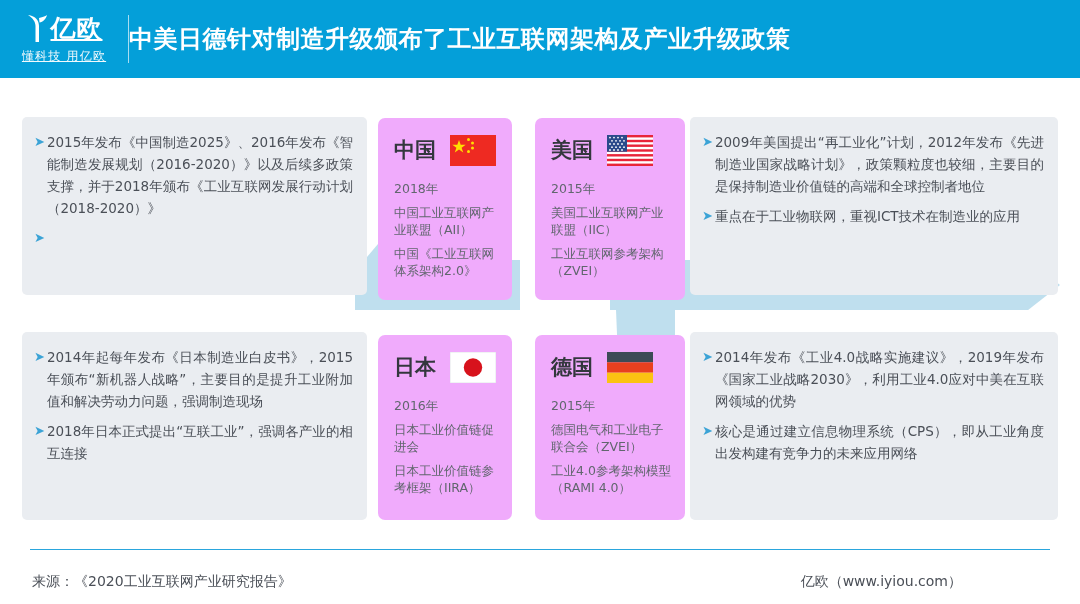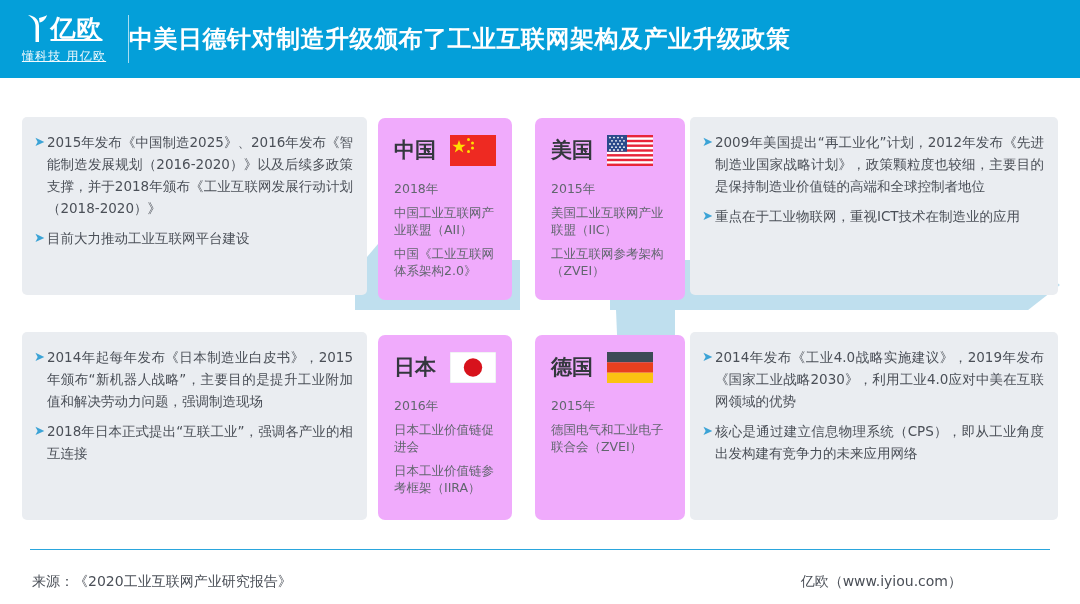--- a/index.html
+++ b/index.html
@@ -153,21 +153,20 @@
     <rect x="0" y="240" width="345" height="60" fill="#ffffff"></rect>
   </svg>
 
   <div class="panel tl">
     <div class="bullet-row">
       <span class="bullet-mark">➤</span>
       <span class="bullet-text">2015年发布《中国制造2025》、2016年发布《智能制造发展规划（2016-2020）》以及后续多政策支撑，并于2018年颁布《工业互联网发展行动计划（2018-2020）》</span>
     </div>
     <div class="bullet-row">
       <span class="bullet-mark">➤</span>
-      <span class="bullet-text">目前大力推动工业互联网平台建设</span>
     </div>
   </div>
 
   <div class="panel tr">
     <div class="bullet-row">
       <span class="bullet-mark">➤</span>
       <span class="bullet-text">2009年美国提出“再工业化”计划，2012年发布《先进制造业国家战略计划》，政策颗粒度也较细，主要目的是保持制造业价值链的高端和全球控制者地位</span>
     </div>
     <div class="bullet-row">
       <span class="bullet-mark">➤</span>
@@ -282,20 +281,21 @@
       <span class="card-name">德国</span>
       <svg class="flag" viewBox="0 0 46 31">
         <rect y="0" width="46" height="10.33" fill="#3d4b56"></rect>
         <rect y="10.33" width="46" height="10.33" fill="#e8401f"></rect>
         <rect y="20.66" width="46" height="10.34" fill="#fbc312"></rect>
       </svg>
     </div>
     <div class="card-body">
       <div class="card-line">2015年</div>
       <div class="card-line">德国电气和工业电子联合会（ZVEI）</div>
+      <div class="card-line">工业4.0参考架构模型（RAMI 4.0）</div>
     </div>
   </div>
 
 </div>
 
 <div class="foot-rule"></div>
 <div class="footer">
   <span class="foot-src">来源：《2020工业互联网产业研究报告》</span>
   <span class="foot-brand">亿欧（www.iyiou.com）</span>
 </div>

